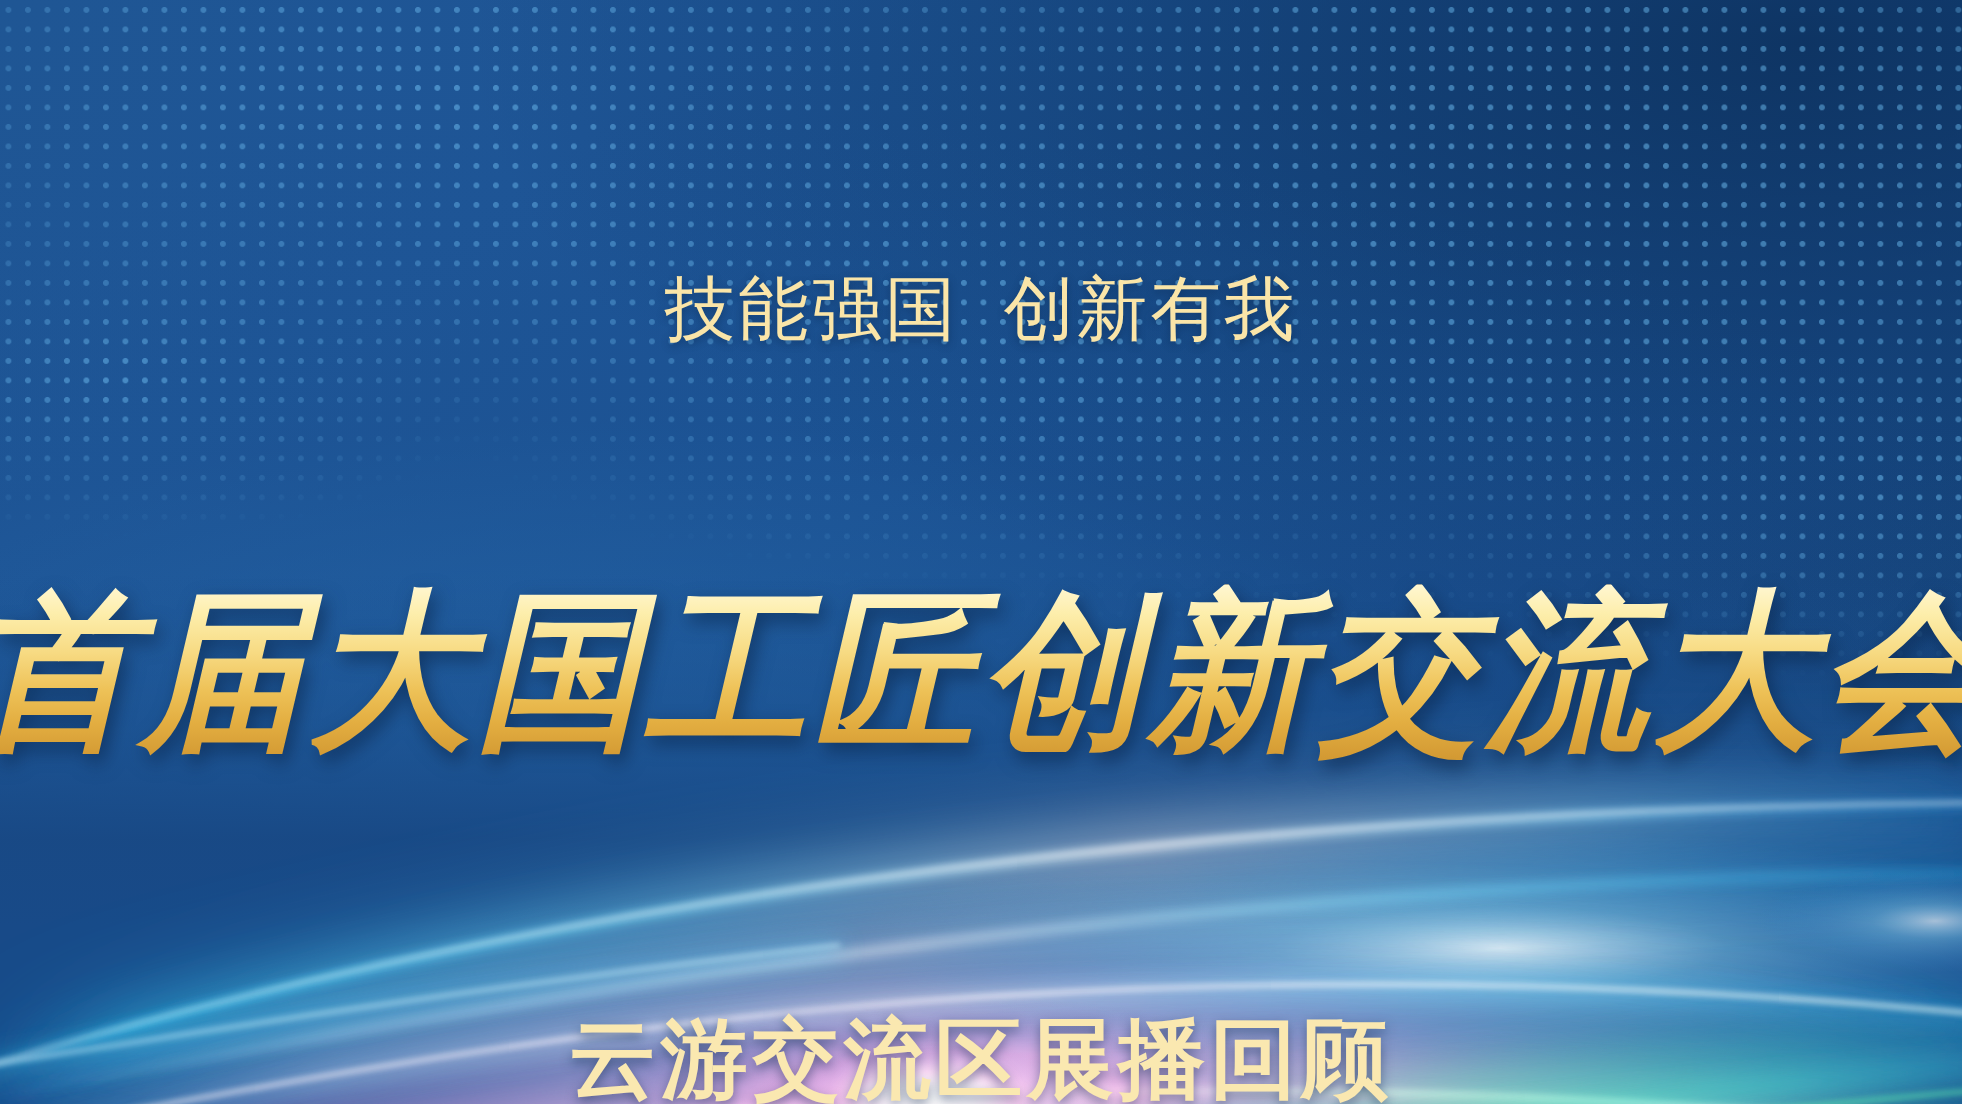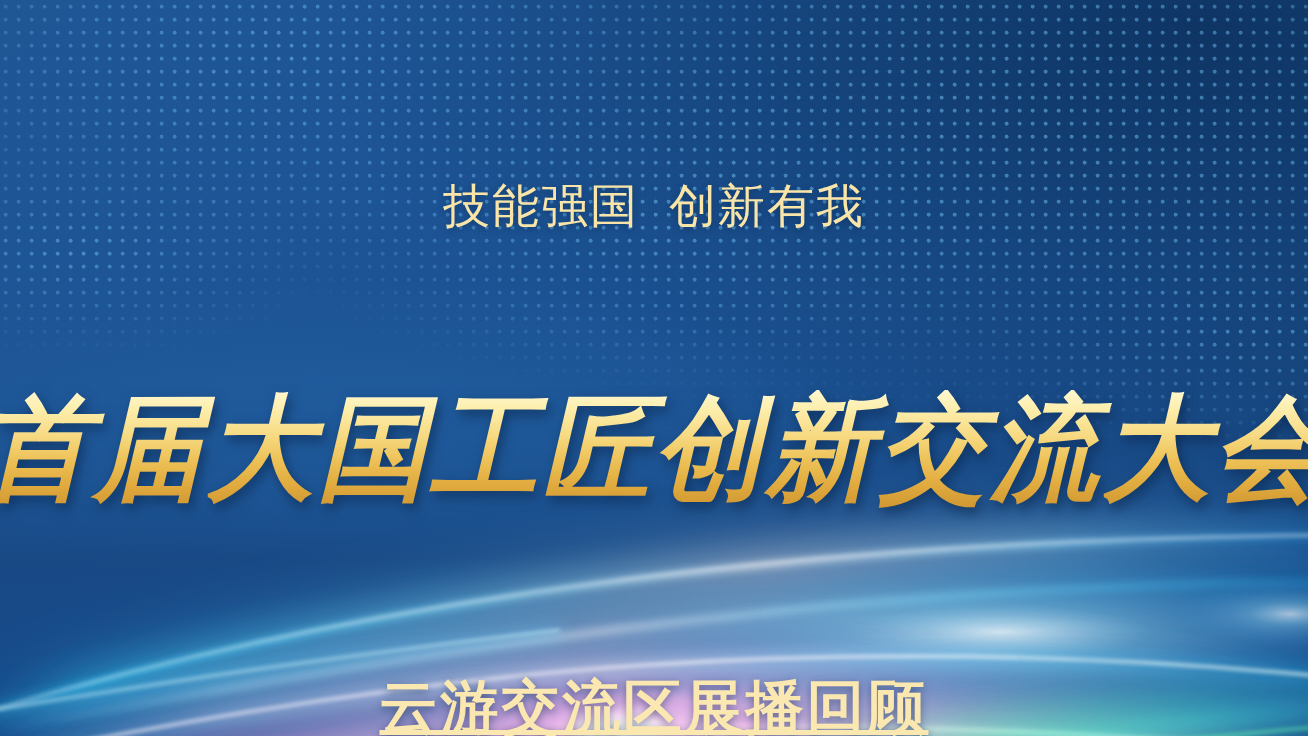--- a/index.html
+++ b/index.html
@@ -108,21 +108,20 @@
 
   .subtitle{
     margin-top:30px;
     font-size:58px;
     line-height:1;
     font-weight:700;
     letter-spacing:3px;
     color:#fae8b0;
     white-space:nowrap;
     text-shadow:0 3px 8px rgba(8,36,72,.5);
-    text-decoration:underline;
   }
 </style>
 </head>
 <body>
 
 <div id="poster">
 
   <div class="bg-base"></div>
   <div class="bg-dots"></div>
   <div class="bg-dots-fade"></div>

